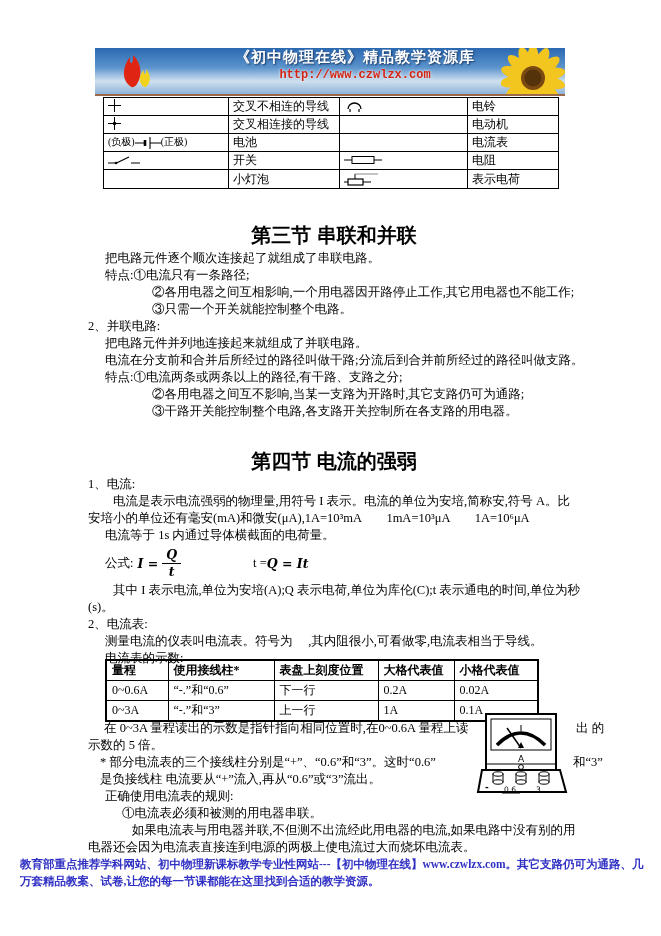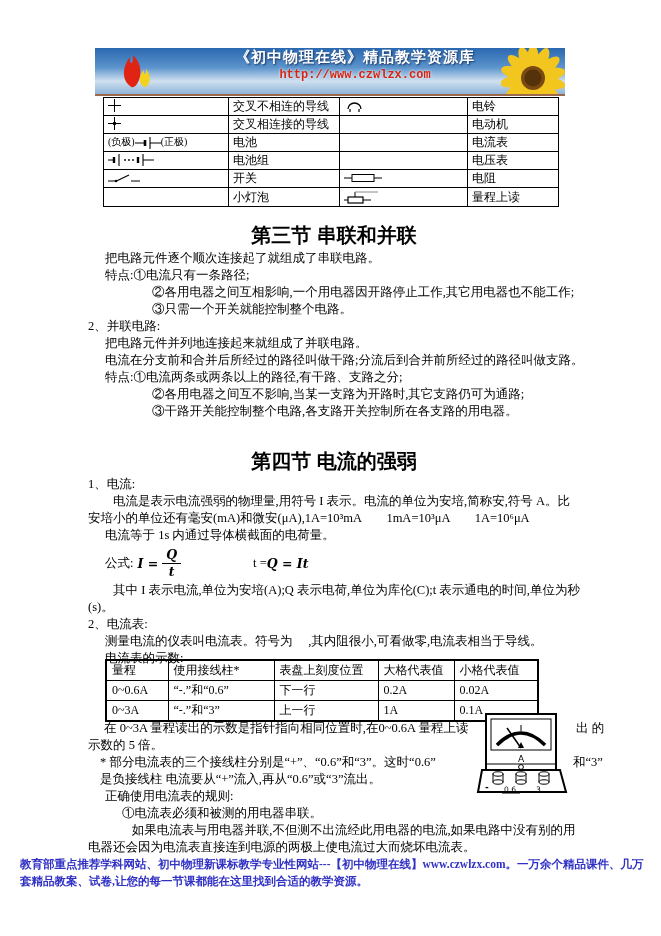--- a/index.html
+++ b/index.html
@@ -26,21 +26,21 @@
     font-size:12px;color:#d42512;text-shadow:0 0 3px #ffffff;margin-top:1px;
   }
   .banner-flower{position:absolute;right:-4px;bottom:-12px;}
   
   table{border-collapse:collapse;}
   .t1{position:absolute;left:103px;top:97px;font-size:12px;table-layout:fixed;}
   .t1 td{border:1px solid #000;height:17px;padding:0 4px;vertical-align:middle;overflow:hidden;white-space:nowrap;}
   .t1 .symcell{font-size:10px;}
   .t2{position:absolute;left:105px;top:659px;font-size:12px;border:2px solid #000;table-layout:fixed;}
   .t2 td{border:1px solid #000;height:16px;padding:1px 5px;vertical-align:middle;white-space:nowrap;overflow:hidden;}
-  .t2 .hdr{font-weight:normal;margin-top:38px;}
+  .t2 .hdr{font-weight:bold;margin-top:38px;}
   
   .content1{position:absolute;left:88px;top:227px;width:492px;}
   .content2{position:absolute;left:88px;top:453px;width:492px;}
   .sec-h{
     font-family:"Liberation Sans","DejaVu Sans",sans-serif;font-weight:bold;
     font-size:20px;text-align:center;line-height:17px;margin-bottom:6px;
   }
   .ln{font-size:12.5px;line-height:17px;white-space:nowrap;}
   .ind1{padding-left:17px;}
   .ind2{padding-left:64px;}
@@ -145,38 +145,20 @@
           <line x1="15" y1="1" x2="15" y2="13" stroke="#000" stroke-width="1.1"></line>
           <line x1="15" y1="7" x2="26" y2="7" stroke="#000" stroke-width="1"></line>
         </svg><span>(正极)</span>
       </td>
       <td>电池</td>
       <td></td>
       <td>电流表</td>
     </tr>
     <tr>
       <td class="symcell">
-        <svg width="46" height="14" viewBox="0 0 46 14">
-          <line x1="0" y1="7" x2="5" y2="7" stroke="#000" stroke-width="1"></line>
-          <line x1="6" y1="4" x2="6" y2="10" stroke="#000" stroke-width="2.4"></line>
-          <line x1="11" y1="1" x2="11" y2="13" stroke="#000" stroke-width="1.1"></line>
-          <circle cx="17" cy="7" r="0.9" fill="#000"></circle>
-              <circle cx="21" cy="7" r="0.9" fill="#000"></circle>
-              <circle cx="25" cy="7" r="0.9" fill="#000"></circle>
-          <line x1="30" y1="4" x2="30" y2="10" stroke="#000" stroke-width="2.4"></line>
-          <line x1="35" y1="1" x2="35" y2="13" stroke="#000" stroke-width="1.1"></line>
-          <line x1="35" y1="7" x2="46" y2="7" stroke="#000" stroke-width="1"></line>
-        </svg>
-      </td>
-      <td>电池组</td>
-      <td></td>
-      <td>电压表</td>
-    </tr>
-    <tr>
-      <td class="symcell">
         <svg width="32" height="12" viewBox="0 0 32 12">
           <line x1="0" y1="9" x2="7" y2="9" stroke="#000" stroke-width="1"></line>
           <circle cx="8" cy="9" r="1.3" fill="#000"></circle>
           <line x1="8.5" y1="9" x2="21" y2="3" stroke="#000" stroke-width="1.2"></line>
           <line x1="23" y1="9" x2="32" y2="9" stroke="#000" stroke-width="1"></line>
         </svg>
       </td>
       <td>开关</td>
       <td class="symcell">
         <svg width="38" height="10" viewBox="0 0 38 10">
@@ -192,21 +174,21 @@
       <td>小灯泡</td>
       <td class="symcell">
         <svg width="40" height="16" viewBox="0 0 40 16">
           <line x1="0" y1="12" x2="4" y2="12" stroke="#000" stroke-width="1"></line>
           <rect x="4" y="9" width="15" height="6" fill="#fff" stroke="#000" stroke-width="1.2"></rect>
           <line x1="11" y1="9" x2="11" y2="4" stroke="#000" stroke-width="1"></line>
           <line x1="11" y1="4" x2="34" y2="4" stroke="#888" stroke-width="1"></line>
           <line x1="19" y1="12" x2="27" y2="12" stroke="#000" stroke-width="1"></line>
         </svg>
       </td>
-      <td>量程上读</td>
+      <td>表示电荷</td>
     </tr>
   </tbody>
     </table>
 
   <div class="content1">
     <div class="sec-h">第三节  串联和并联</div>
     <div class="ln ind1">把电路元件逐个顺次连接起了就组成了串联电路。</div>
     <div class="ln ind1">特点:①电流只有一条路径;</div>
     <div class="ln ind2">②各用电器之间互相影响,一个用电器因开路停止工作,其它用电器也不能工作;</div>
     <div class="ln ind2">③只需一个开关就能控制整个电路。</div>
@@ -308,15 +290,15 @@
       </g>
       <text x="9" y="78" font-size="9" font-weight="bold">-</text>
       <text x="28" y="80" font-size="7.5">0.6</text>
       <text x="60" y="80" font-size="7.5">3</text>
       <line x1="26" y1="81" x2="44" y2="81" stroke="#000" stroke-width="1"></line>
     </svg>
   </div>
 
   <div class="p7">如果电流表与用电器并联,不但测不出流经此用电器的电流,如果电路中没有别的用电器还会因为电流表直接连到电源的两极上使电流过大而烧坏电流表。</div>
 
-  <div class="footer">教育部重点推荐学科网站、初中物理新课标教学专业性网站---【初中物理在线】www.czwlzx.com。一万余个精品课件、几万套精品教案、试卷,让您的每一节课都能在这里找到合适的教学资源。</div>
+  <div class="footer">教育部重点推荐学科网站、初中物理新课标教学专业性网站---【初中物理在线】www.czwlzx.com。其它支路仍可为通路、几万套精品教案、试卷,让您的每一节课都能在这里找到合适的教学资源。</div>
 
 </div>
 
 </body></html>

